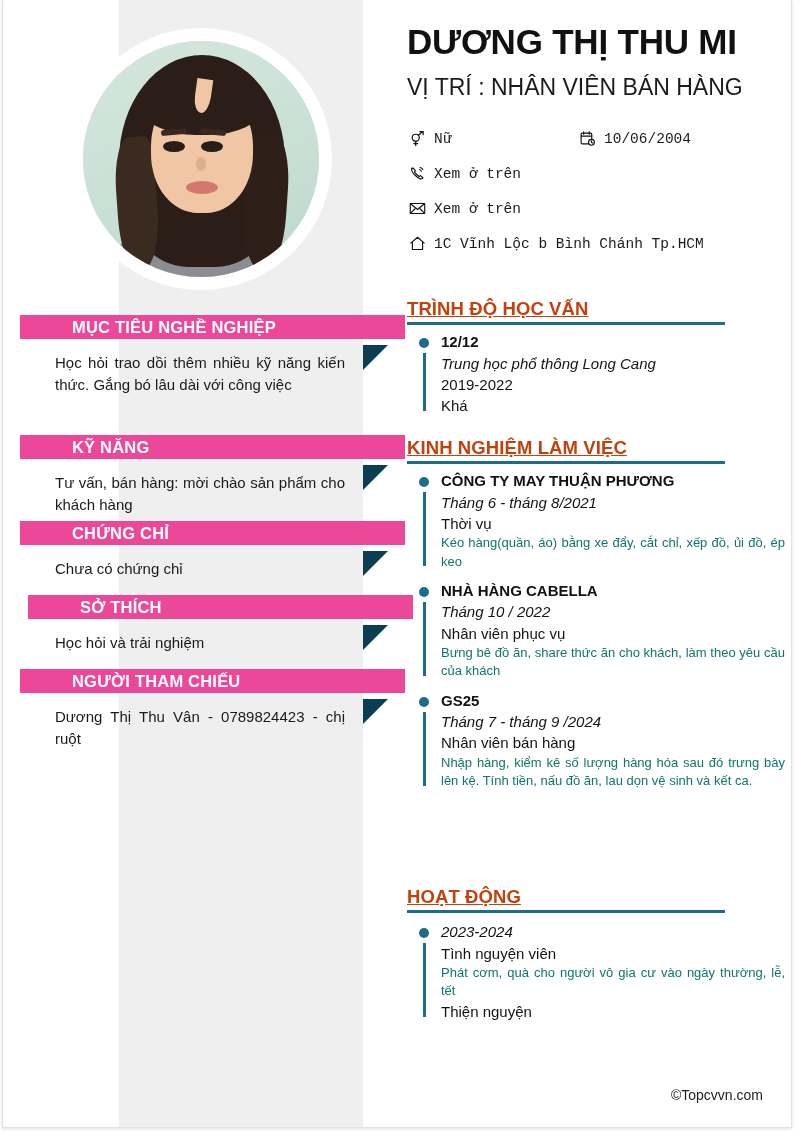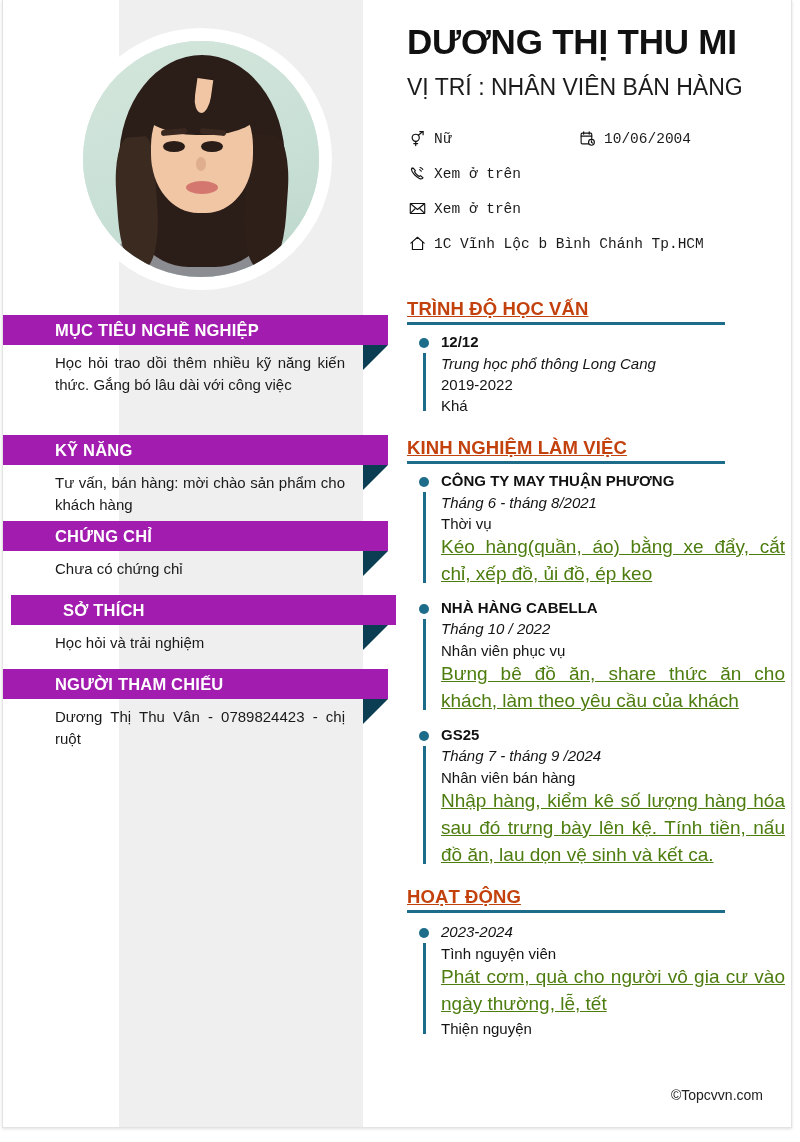--- a/index.html
+++ b/index.html
@@ -277,35 +277,34 @@
     font-style: italic;
     color: #141414;
     line-height: 1.42;
   }
   .tl-line-txt {
     font-size: 15px;
     color: #141414;
     line-height: 1.42;
   }
   .tl-desc {
-    font-size: 19px;
-    color: #4d7c0f;
+    font-size: 13px;
+    color: #0f766e;
     line-height: 1.42;
     text-align: justify;
     text-justify: inter-word;
-    text-decoration: underline;
   }
 
   
   .ribbon {
     position: absolute;
-    left: 0;
+    left: 17px;
     width: 385px;
-    height: 30px;
-    background: #a21caf;
+    height: 24px;
+    background: #ec4899;
     box-sizing: border-box;
   }
   .ribbon-label {
     position: absolute;
     left: 52px;
     top: 50%;
     transform: translateY(-50%);
     color: #ffffff;
     font-size: 16.5px;
     font-weight: bold;

